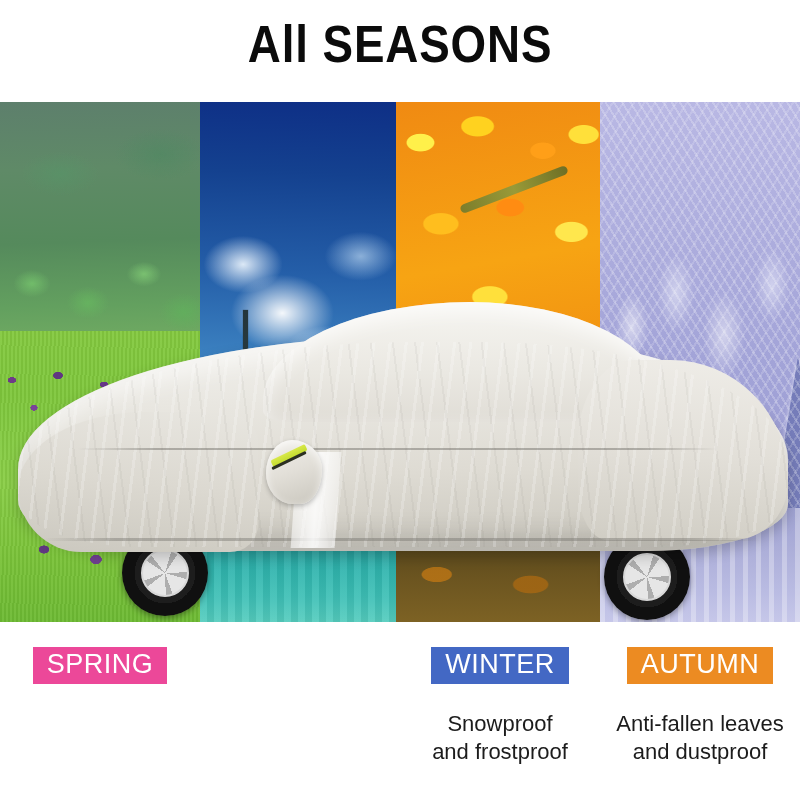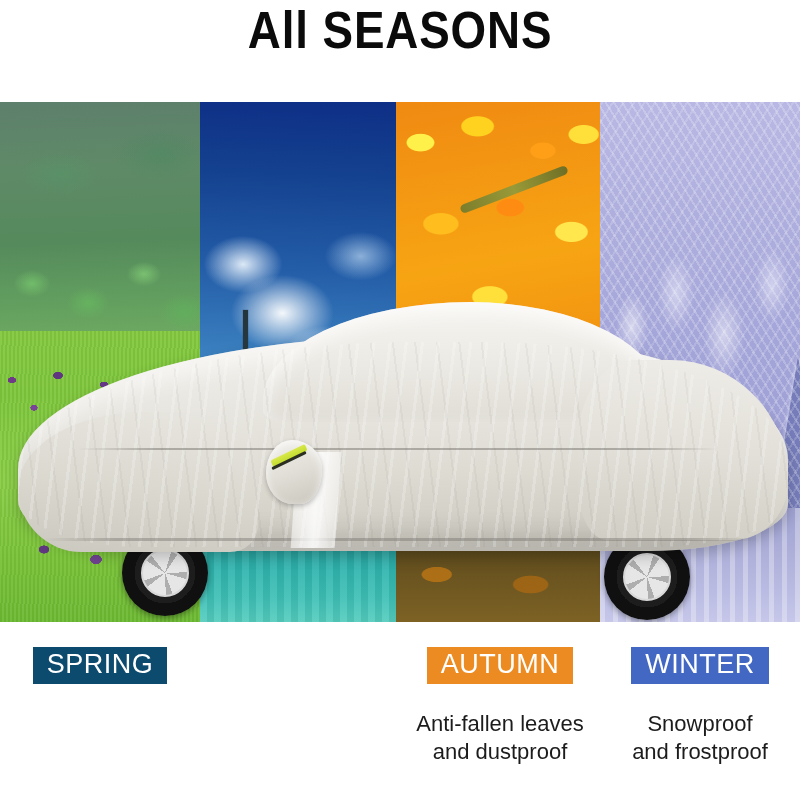--- a/index.html
+++ b/index.html
@@ -20,21 +20,21 @@
     background: #ffffff;
   }
 
   
   .title-bar {
     position: absolute;
     top: 0; left: 0;
     width: 800px;
     height: 87px;
     display: flex;
-    align-items: flex-start;
+    align-items: center;
     justify-content: center;
     background: #ffffff;
   }
   .title-text {
     font-family: "Liberation Sans", sans-serif;
     font-weight: 700;
     font-size: 52px;
     letter-spacing: 1px;
     color: #0b0b0b;
     transform: scaleX(0.88);
@@ -437,33 +437,33 @@
       <div class="mirror"></div>
       <div class="reflector"></div>
       <div class="reflector-line"></div>
     </div>
 
   </div>
 
   <div class="captions">
 
     <div class="season-col">
-      <span class="season-badge" style="background-color: #0c4a6e;">SPRING</span>
+      <span class="season-badge" style="background-color: #ec4899;">SPRING</span>
     </div>
 
     <div class="season-col">
+    </div>
+
+    <div class="season-col">
+      <span class="season-badge" style="background-color: rgb(67, 104, 196);">WINTER</span>
+      <div class="season-desc">Snowproof
+and frostproof</div>
     </div>
 
     <div class="season-col">
       <span class="season-badge" style="background-color: rgb(236, 139, 34);">AUTUMN</span>
       <div class="season-desc">Anti-fallen leaves
 and dustproof</div>
     </div>
 
-    <div class="season-col">
-      <span class="season-badge" style="background-color: rgb(67, 104, 196);">WINTER</span>
-      <div class="season-desc">Snowproof
-and frostproof</div>
-    </div>
-
   </div>
 
 </div>
 
 </body></html>

